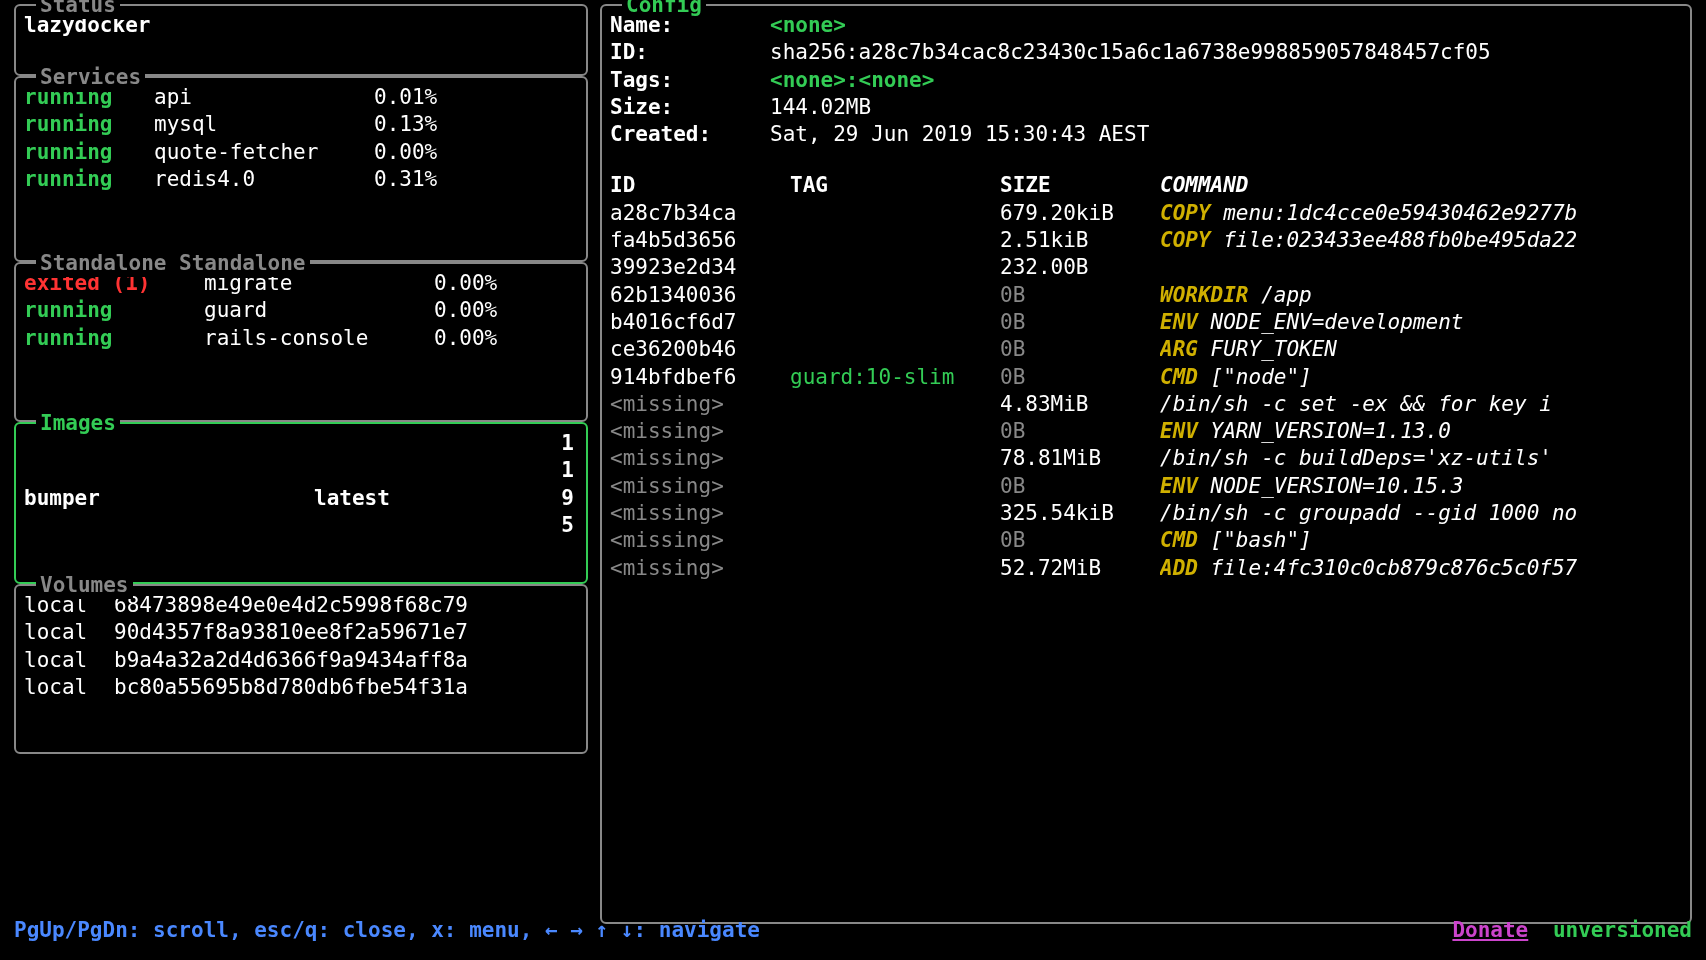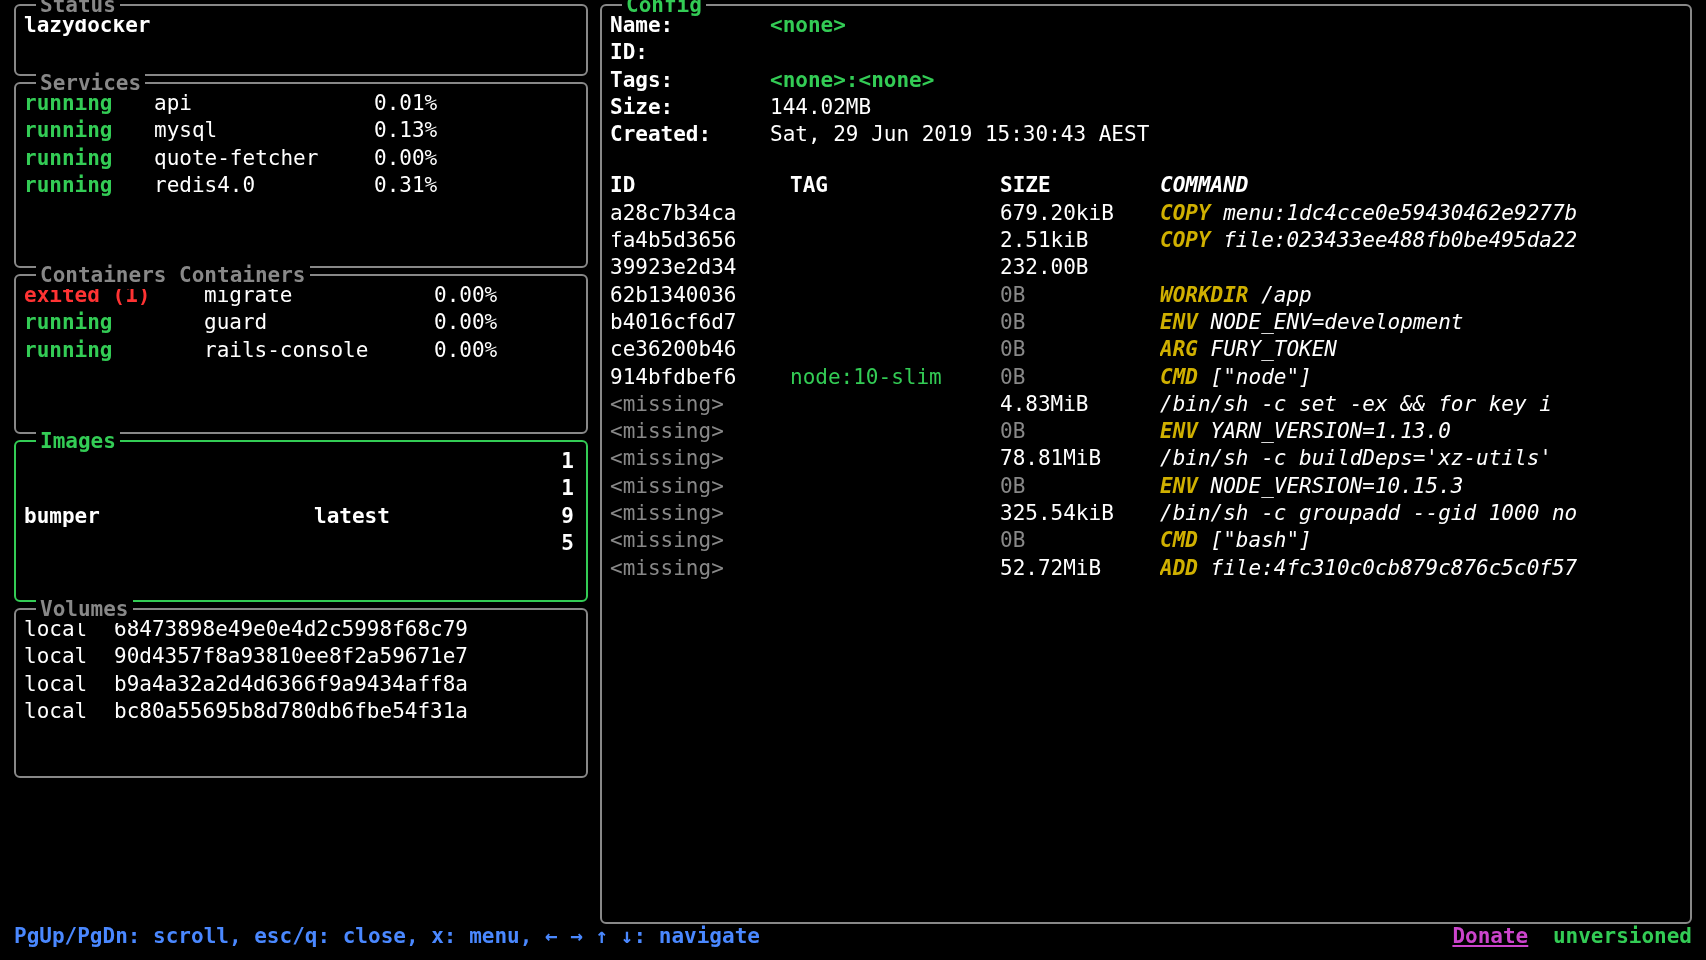--- a/index.html
+++ b/index.html
@@ -12,21 +12,21 @@
     width: 1706px;
     height: 960px;
     overflow: hidden;
     padding: 4px 14px 4px 14px;
   }
   .layout {
     display: flex;
     gap: 12px;
     height: 920px;
   }
-  .left-col { width: 574px; display: flex; flex-direction: column; gap: 6px; }
+  .left-col { width: 574px; display: flex; flex-direction: column; gap: 0; }
   .right-col { flex: 1; display: flex; flex-direction: column; justify-content: center; }
   .panel {
     border: 2px solid #888;
     border-radius: 6px;
     position: relative;
     padding: 6px 8px;
   }
   .panel-title {
     position: absolute;
     top: -14px;
@@ -49,21 +49,21 @@
   .config-key { width: 160px; }
   .layers-header { display:flex; margin-top: 24px; }
   .c-id  { width: 180px; }
   .c-tag { width: 210px; }
   .c-size{ width: 160px; }
   .c-cmd { flex:1; overflow:hidden; text-overflow:clip; white-space:nowrap;font-style:italic; }
   .footer {
     position: absolute;
     left: 14px;
     right: 14px;
-    bottom: 10px;
+    bottom: 16px;
     display: flex;
     justify-content: space-between;
     font-weight: bold;
   }
   .help { color: #4a88ff; }
   .donate { color: #cc44cc; text-decoration: underline; margin-right: 12px;}
   .unver  { color: #33cc55; }
   .svc-stat { width: 130px; }
   .svc-name { width: 220px; }
   .svc-pct  { width: 80px; text-align: left; }
@@ -91,21 +91,21 @@
       <div class="panel-title">Services</div>
       <div id="services-list">
           <div class="row"><span class="svc-stat green bold">running</span><span class="svc-name white">api</span><span class="svc-pct white">0.01%</span></div>
           <div class="row"><span class="svc-stat green bold">running</span><span class="svc-name white">mysql</span><span class="svc-pct white">0.13%</span></div>
           <div class="row"><span class="svc-stat green bold">running</span><span class="svc-name white">quote-fetcher</span><span class="svc-pct white">0.00%</span></div>
           <div class="row"><span class="svc-stat green bold">running</span><span class="svc-name white">redis4.0</span><span class="svc-pct white">0.31%</span></div>
         </div>
     </div>
 
     <div class="panel" style="height:160px">
-      <div class="panel-title">Containers Containers</div>
+      <div class="panel-title">Standalone Standalone</div>
       <div id="standalone-list">
           <div class="row"><span class="sc-stat red bold">exited (1)</span><span class="sc-name white">migrate</span><span class="sc-pct white">0.00%</span></div>
           <div class="row"><span class="sc-stat green bold">running</span><span class="sc-name white">guard</span><span class="sc-pct white">0.00%</span></div>
           <div class="row"><span class="sc-stat green bold">running</span><span class="sc-name white">rails-console</span><span class="sc-pct white">0.00%</span></div>
         </div>
     </div>
 
     <div class="panel active" style="height:162px">
       <div class="panel-title">Images</div>
       <div id="images-list">
@@ -131,20 +131,21 @@
   <div class="right-col">
     <div class="panel" style="flex:1">
       <div class="panel-title" style="color:#33cc55">Config</div>
       <div id="config-kv">
           <div class="config-kv">
             <span class="config-key white bold">Name:</span>
             <span class="green bold">&lt;none&gt;</span>
           </div>
           <div class="config-kv">
             <span class="config-key white bold">ID:</span>
+            <span class="white">sha256:a28c7b34cac8c23430c15a6c1a6738e998859057848457cf05</span>
           </div>
           <div class="config-kv">
             <span class="config-key white bold">Tags:</span>
             <span class="green bold">&lt;none&gt;:&lt;none&gt;</span>
           </div>
           <div class="config-kv">
             <span class="config-key white bold">Size:</span>
             <span class="white">144.02MB</span>
           </div>
           <div class="config-kv">
@@ -158,21 +159,21 @@
         <div class="c-size">SIZE</div>
         <div class="c-cmd">COMMAND</div>
       </div>
       <div id="layers-list">
           <div class="row"><span class="c-id white">a28c7b34ca</span><span class="c-tag white"></span><span class="c-size white">679.20kiB</span><span class="c-cmd"><span class="yellow bold">COPY</span><span class="white"> menu:1dc4cce0e59430462e9277b</span></span></div>
           <div class="row"><span class="c-id white">fa4b5d3656</span><span class="c-tag white"></span><span class="c-size white">2.51kiB</span><span class="c-cmd"><span class="yellow bold">COPY</span><span class="white"> file:023433ee488fb0be495da22</span></span></div>
           <div class="row"><span class="c-id white">39923e2d34</span><span class="c-tag white"></span><span class="c-size white">232.00B</span></div>
           <div class="row"><span class="c-id white">62b1340036</span><span class="c-tag white"></span><span class="c-size grey">0B</span><span class="c-cmd"><span class="yellow bold">WORKDIR</span><span class="white"> /app</span></span></div>
           <div class="row"><span class="c-id white">b4016cf6d7</span><span class="c-tag white"></span><span class="c-size grey">0B</span><span class="c-cmd"><span class="yellow bold">ENV</span><span class="white"> NODE_ENV=development</span></span></div>
           <div class="row"><span class="c-id white">ce36200b46</span><span class="c-tag white"></span><span class="c-size grey">0B</span><span class="c-cmd"><span class="yellow bold">ARG</span><span class="white"> FURY_TOKEN</span></span></div>
-          <div class="row"><span class="c-id white">914bfdbef6</span><span class="c-tag green">node:10-slim</span><span class="c-size grey">0B</span><span class="c-cmd"><span class="yellow bold">CMD</span><span class="white"> ["node"]</span></span></div>
+          <div class="row"><span class="c-id white">914bfdbef6</span><span class="c-tag green">guard:10-slim</span><span class="c-size grey">0B</span><span class="c-cmd"><span class="yellow bold">CMD</span><span class="white"> ["node"]</span></span></div>
           <div class="row"><span class="c-id grey">&lt;missing&gt;</span><span class="c-tag white"></span><span class="c-size white">4.83MiB</span><span class="c-cmd"><span class="yellow bold"></span><span class="white">/bin/sh -c set -ex   &amp;&amp; for key i</span></span></div>
           <div class="row"><span class="c-id grey">&lt;missing&gt;</span><span class="c-tag white"></span><span class="c-size grey">0B</span><span class="c-cmd"><span class="yellow bold">ENV</span><span class="white"> YARN_VERSION=1.13.0</span></span></div>
           <div class="row"><span class="c-id grey">&lt;missing&gt;</span><span class="c-tag white"></span><span class="c-size white">78.81MiB</span><span class="c-cmd"><span class="yellow bold"></span><span class="white">/bin/sh -c buildDeps='xz-utils'</span></span></div>
           <div class="row"><span class="c-id grey">&lt;missing&gt;</span><span class="c-tag white"></span><span class="c-size grey">0B</span><span class="c-cmd"><span class="yellow bold">ENV</span><span class="white"> NODE_VERSION=10.15.3</span></span></div>
           <div class="row"><span class="c-id grey">&lt;missing&gt;</span><span class="c-tag white"></span><span class="c-size white">325.54kiB</span><span class="c-cmd"><span class="yellow bold"></span><span class="white">/bin/sh -c groupadd --gid 1000 no</span></span></div>
           <div class="row"><span class="c-id grey">&lt;missing&gt;</span><span class="c-tag white"></span><span class="c-size grey">0B</span><span class="c-cmd"><span class="yellow bold">CMD</span><span class="white"> ["bash"]</span></span></div>
           <div class="row"><span class="c-id grey">&lt;missing&gt;</span><span class="c-tag white"></span><span class="c-size white">52.72MiB</span><span class="c-cmd"><span class="yellow bold">ADD</span><span class="white"> file:4fc310c0cb879c876c5c0f57</span></span></div>
         </div>
     </div>
   </div>

